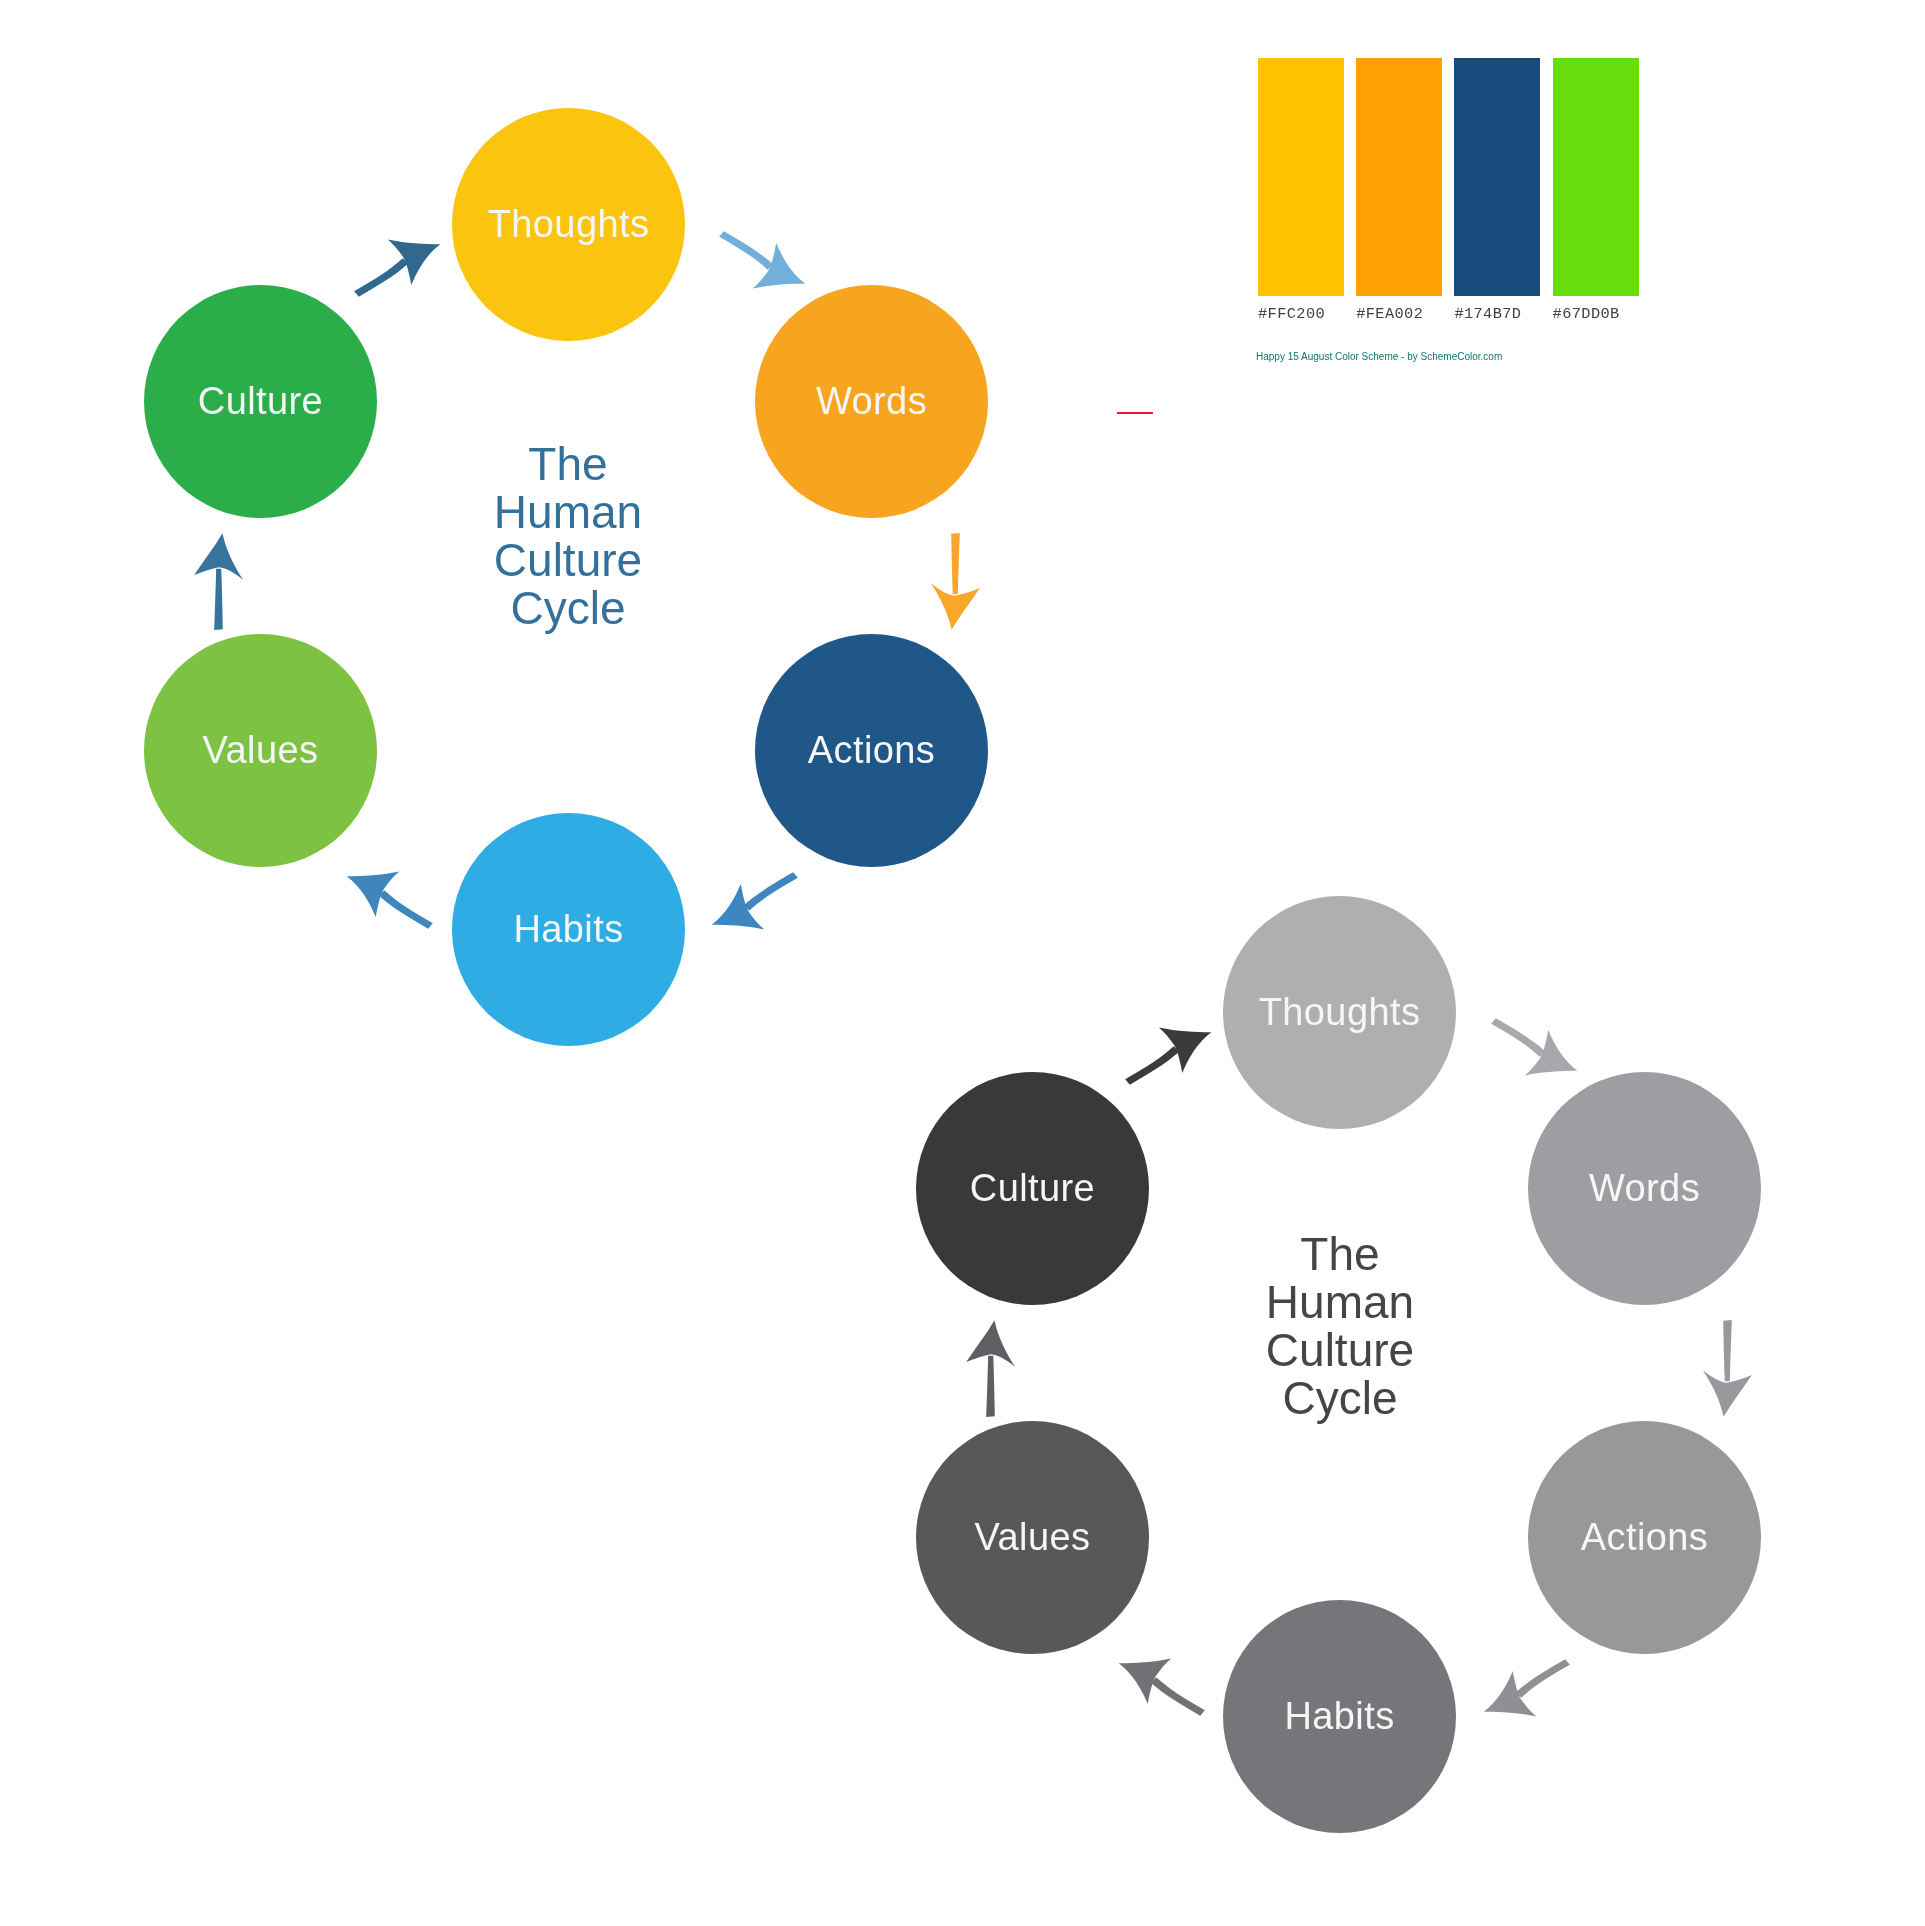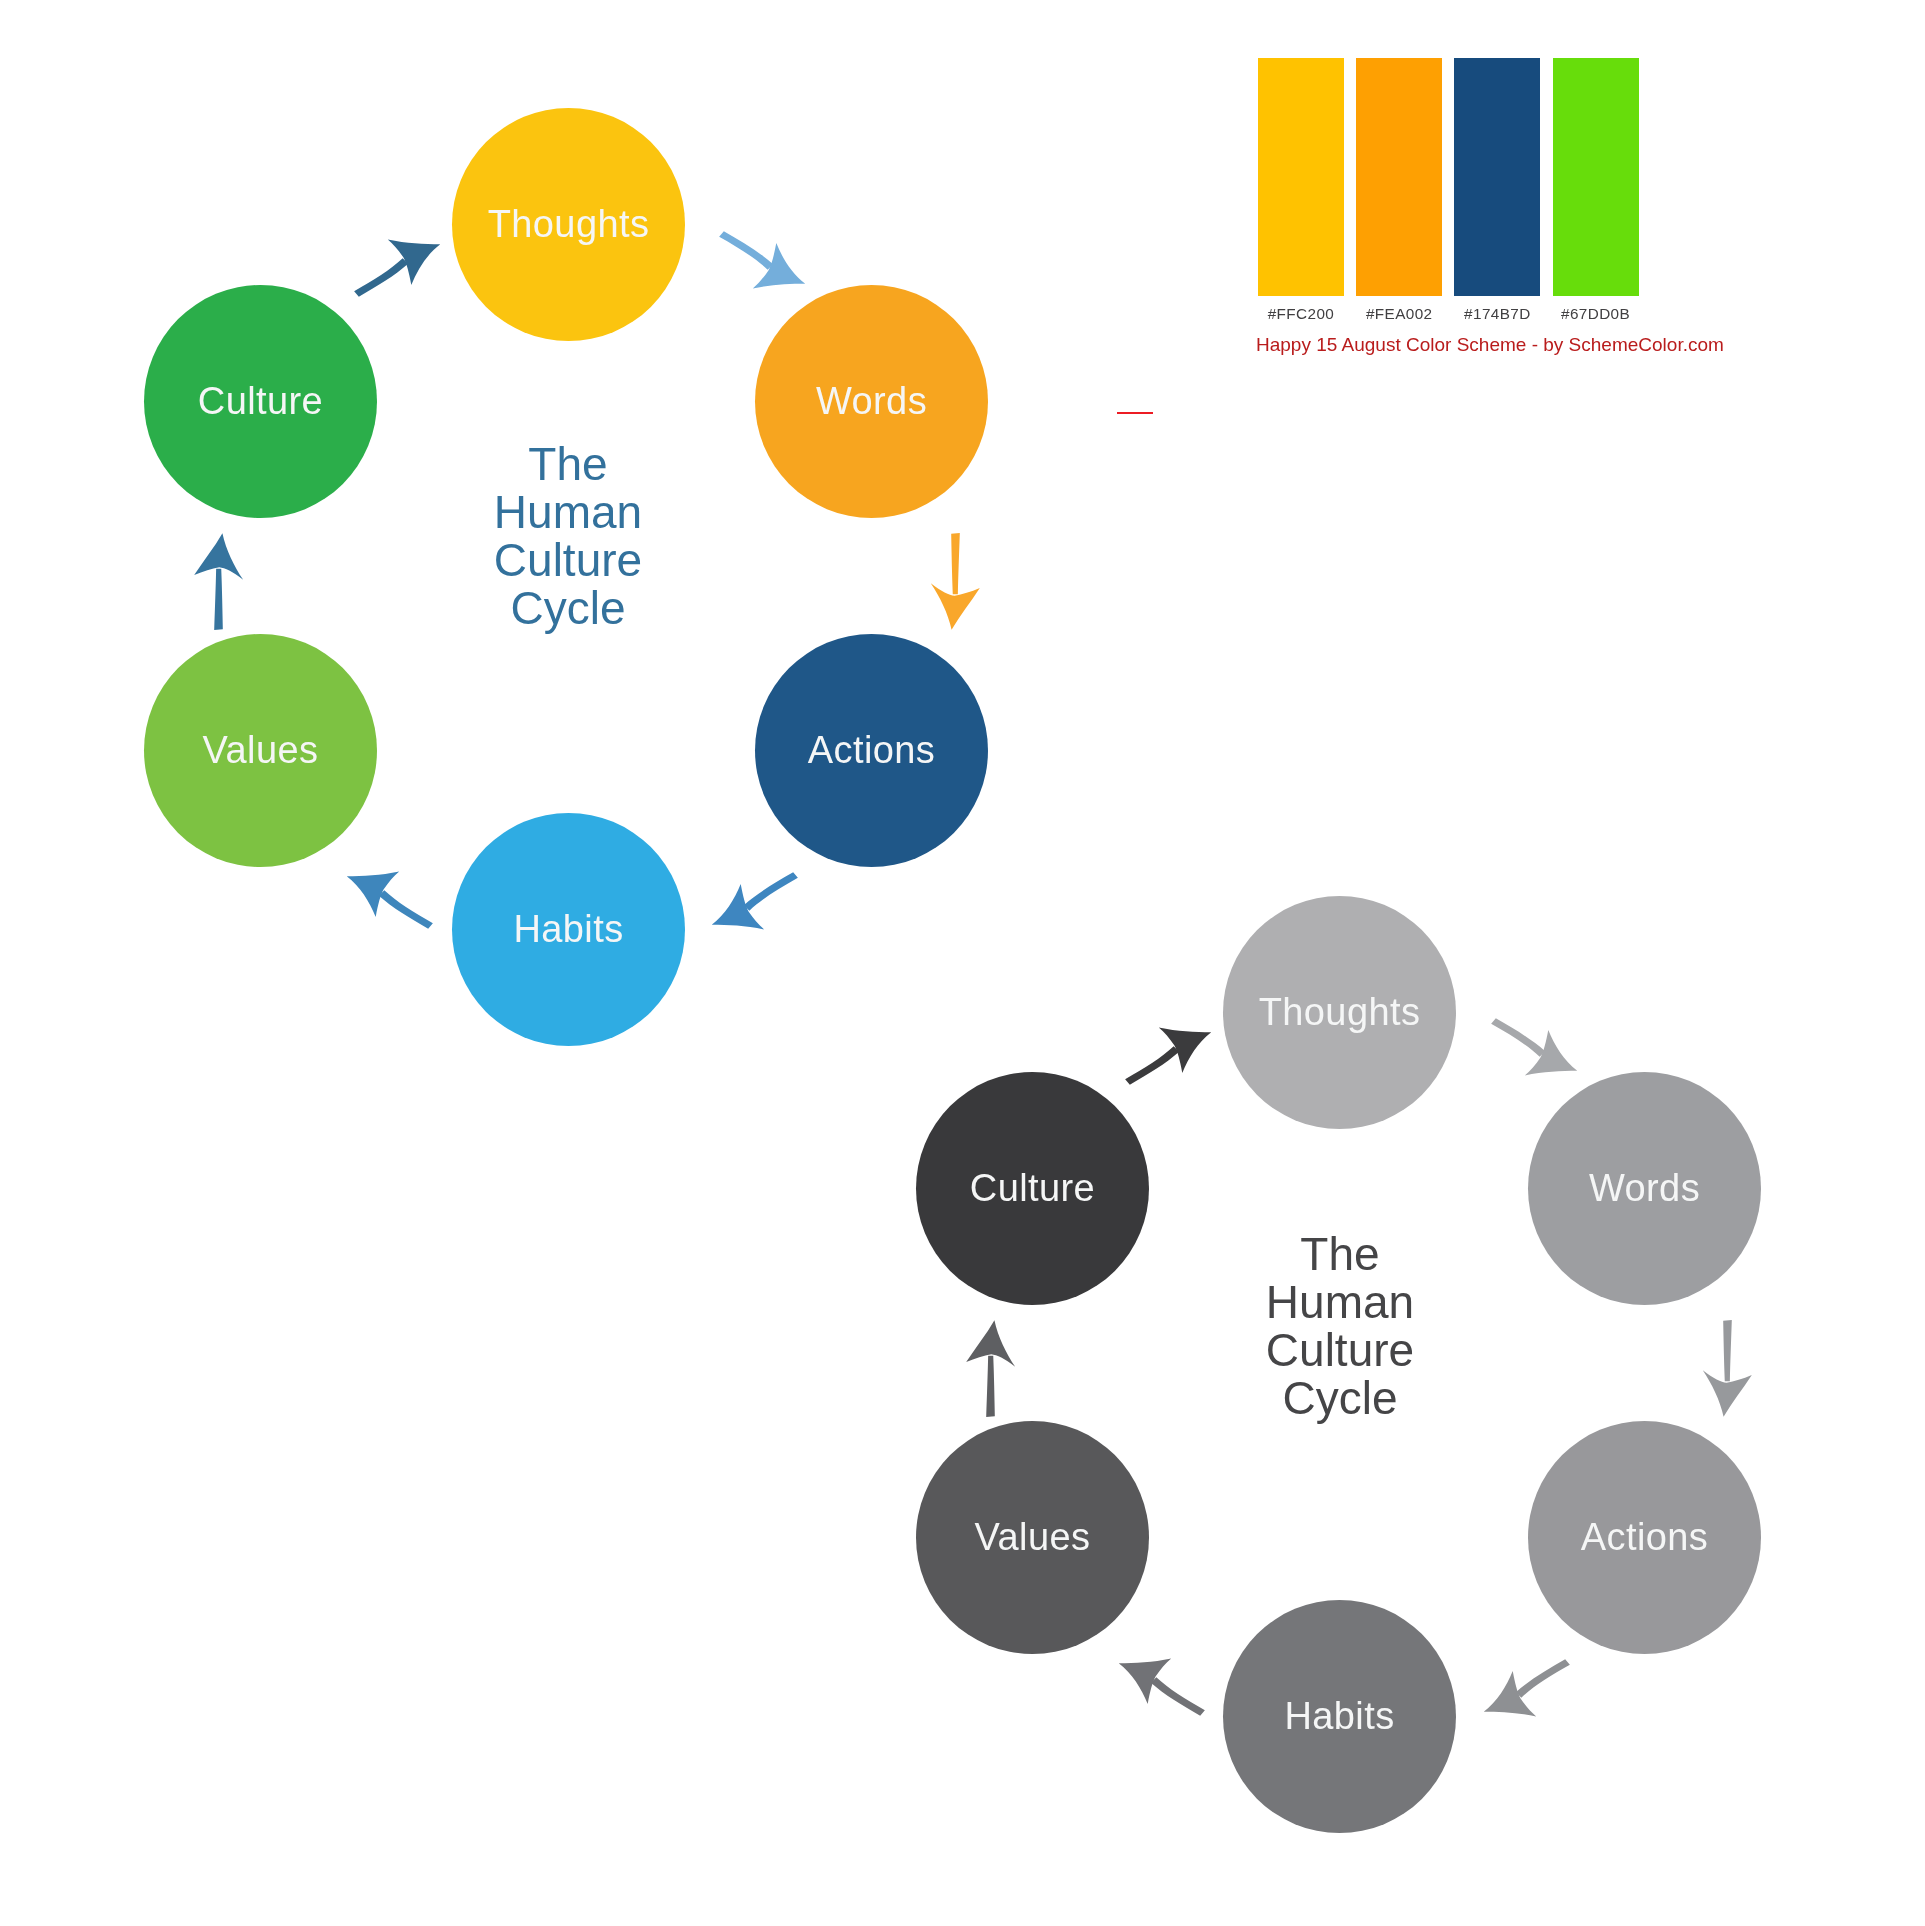--- a/index.html
+++ b/index.html
@@ -50,24 +50,24 @@
   .ga2{left:1488px;top:1018px}
   .ga3{left:1702px;top:1320px}
   .ga4{left:1481px;top:1659px}
   .ga5{left:1116px;top:1641px}
   .ga6{left:965px;top:1319px}
 
   
   .palette{position:absolute;left:1258px;top:58px;display:flex;gap:12.2px;}
   .palette-col{width:86px;}
   .swatch{width:86px;height:238px;}
-  .hex-label{margin-top:8.6px;width:86px;text-align:center;
-             font-size:15.3px;color:#414042;letter-spacing:0.4px;}
-  .palette-caption{position:absolute;left:1256px;top:334px;
-                   font-size:19px;color:#b91c1c;white-space:nowrap;}
+  .hex-label{margin-top:8.6px;width:86px;text-align:left;
+             font-size:15.3px;color:#414042;letter-spacing:0.4px;font-family:Liberation Mono, monospace;}
+  .palette-caption{position:absolute;left:1256px;top:351px;
+                   font-size:10px;color:#0f766e;white-space:nowrap;}
 
   
   .red-line{position:absolute;left:1117px;top:412px;width:36px;height:1.6px;}
 </style>
 </head>
 <body>
 
 <div class="canvas">
 
   <section>

